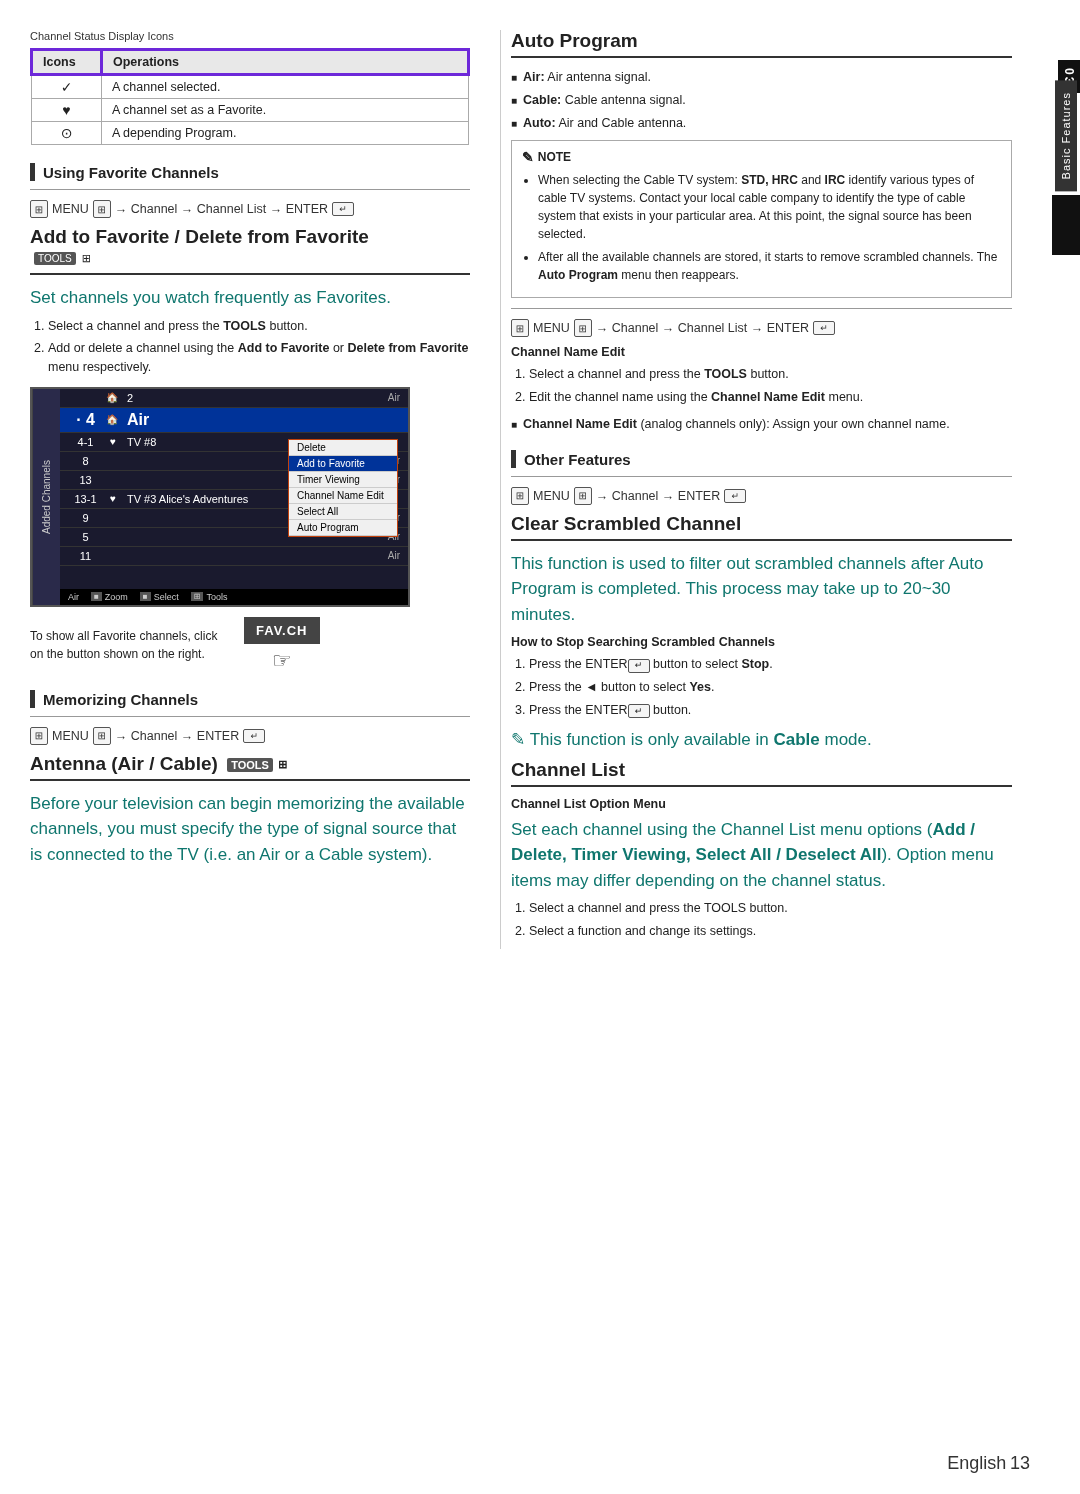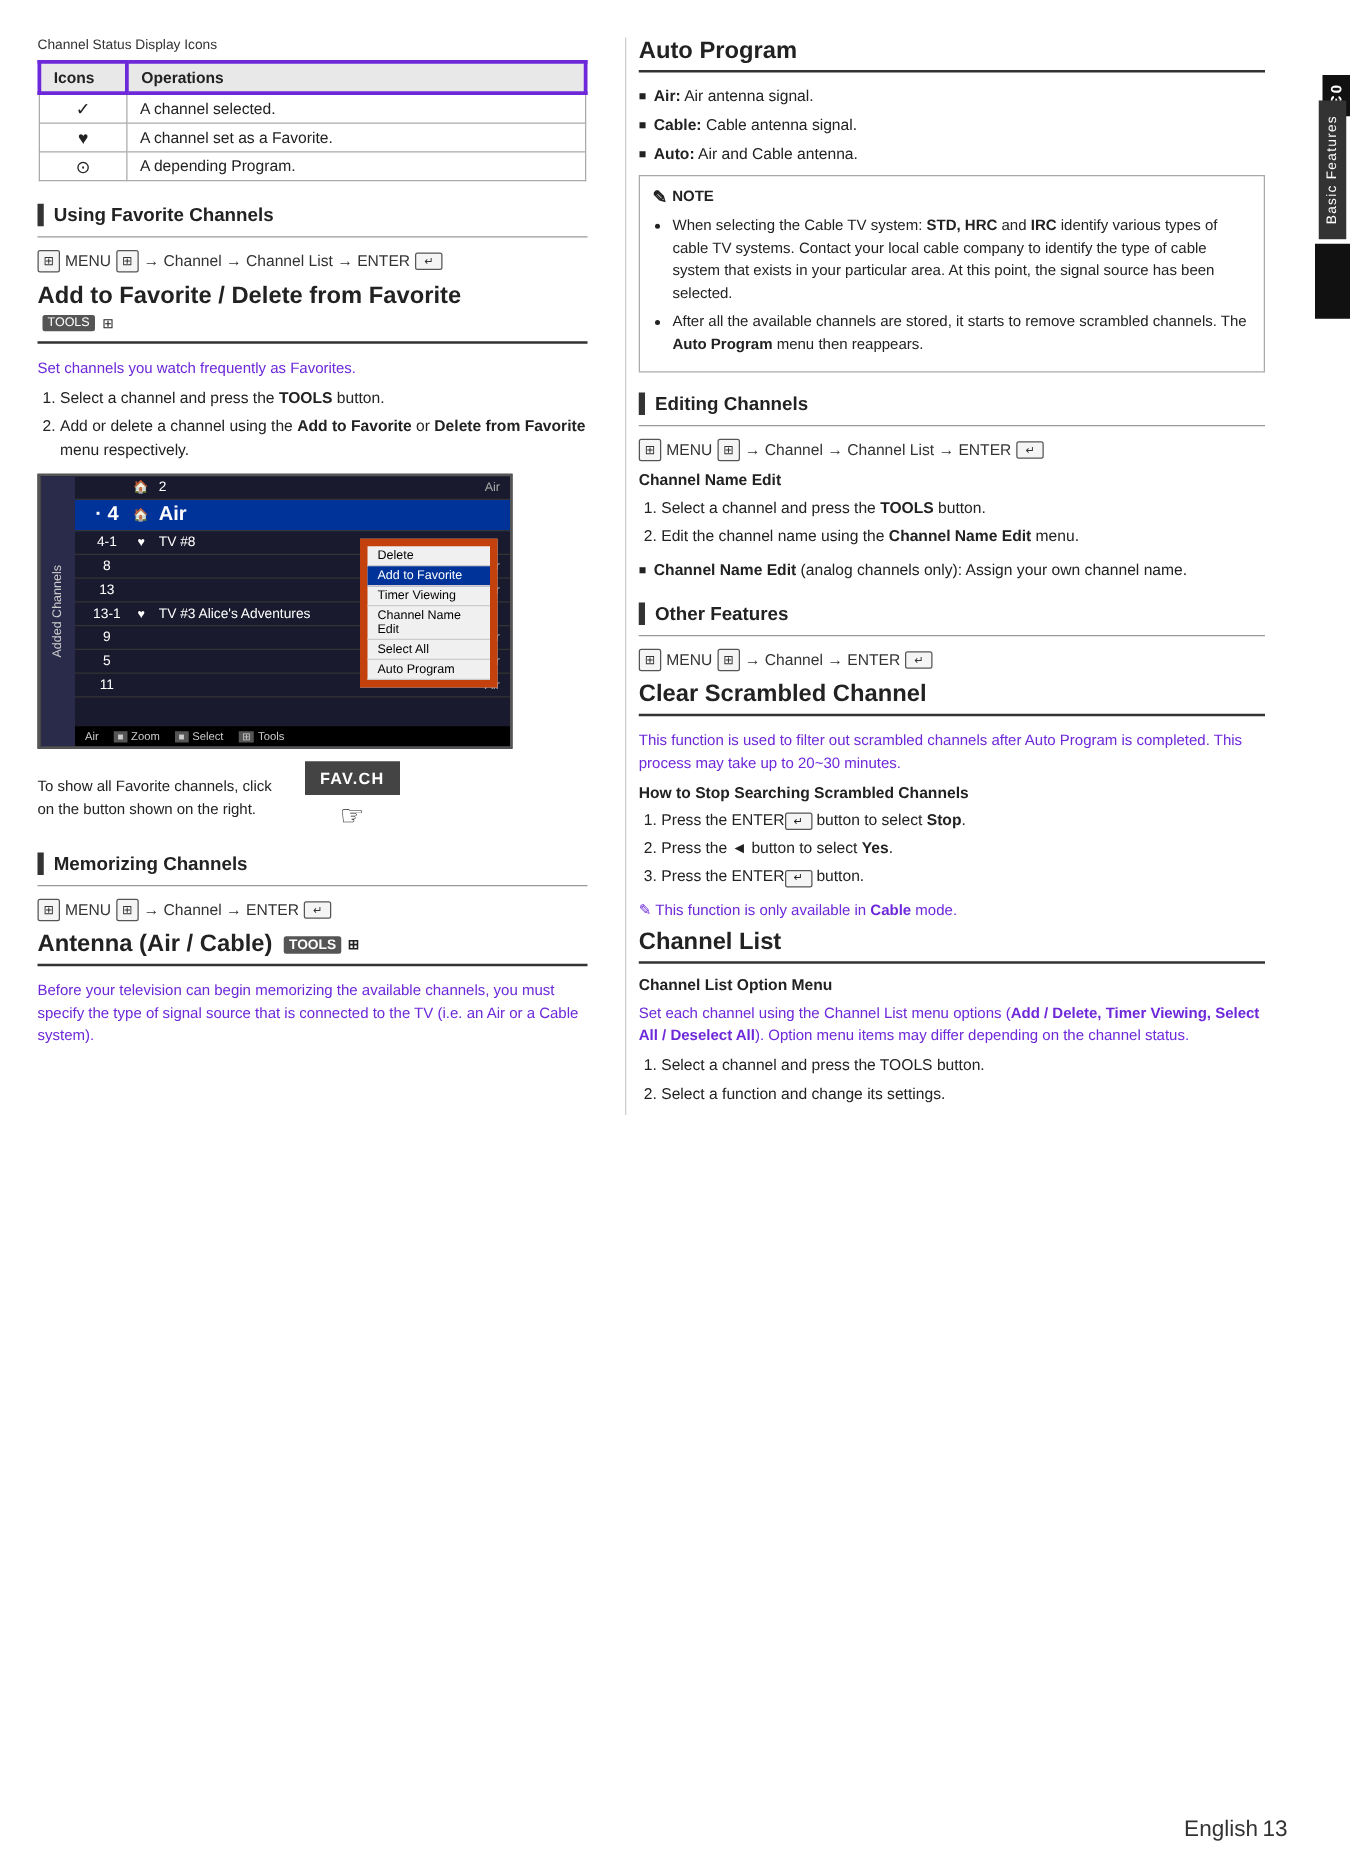--- a/index.html
+++ b/index.html
@@ -169,24 +169,24 @@
       background: #555;
       color: #fff;
       font-size: 10px;
       padding: 1px 4px;
       border-radius: 2px;
       margin-left: 4px;
     }
 
     
     .body-text {
-      font-size: 12px;
+      font-size: 17px;
       line-height: 1.5;
       margin-bottom: 6px;
-      color: #6d28d9;
+      color: #0f766e;
     }
     .body-text b {
       font-weight: bold;
     }
 
     
     .num-list {
       padding-left: 18px;
       margin-bottom: 8px;
     }
@@ -304,21 +304,21 @@
       text-align: right;
       font-size: 10px;
       color: #aaa;
     }
     .context-menu {
       position: absolute;
       right: 10px;
       top: 50px;
       background: #f0f0f0;
       color: #000;
-      border: 6px solid #c2410c;
+      border: 1px solid #c2410c;
       font-size: 10px;
       width: 110px;
       z-index: 10;
     }
     .context-menu-item {
       padding: 2px 8px;
       border-bottom: 1px solid #ccc;
     }
     .context-menu-item.selected {
       background: #003399;
@@ -619,24 +619,20 @@
           <span>NOTE</span>
         </div>
         <ul class="note-list">
           <li>When selecting the Cable TV system: <b>STD, HRC</b> and <b>IRC</b> identify various types of cable TV systems. Contact your local cable company to identify the type of cable system that exists in your particular area. At this point, the signal source has been selected.</li>
           <li>After all the available channels are stored, it starts to remove scrambled channels. The <b>Auto Program</b> menu then reappears.</li>
         </ul>
       </div>
     </div>
 
     <div>
-      <div class="section-heading">
-        <span class="section-heading-bar"></span>
-        <span>Editing Channels</span>
-      </div>
       <hr class="section-divider">
       <div class="menu-cmd">
         <span class="menu-icon">⊞</span>
         <span>MENU</span>
         <span class="menu-icon">⊞</span>
         <span>→ Channel → Channel List → ENTER</span>
         <span class="enter-icon">↵</span>
       </div>
       <div class="sub-section-title">Channel Name Edit</div>
       <ol class="num-list">

